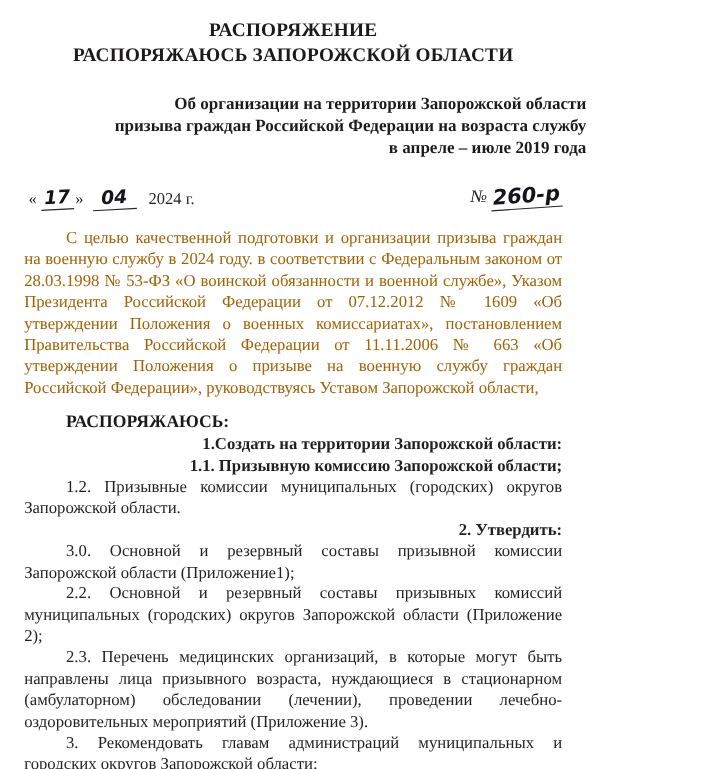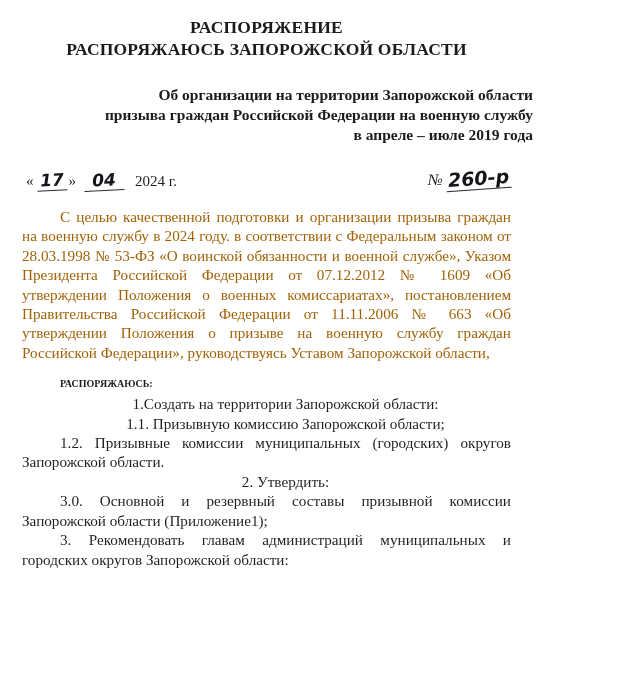--- a/index.html
+++ b/index.html
@@ -128,51 +128,51 @@
     text-justify: inter-word;
     text-indent: 38px;
     color: #a16207;
     hyphens: manual;
   }
 
   .spacer-12 { height: 12px; }
 
   h2.order-word {
     margin: 0;
-    font-size: 10px;
+    font-size: 16px;
     line-height: 20px;
     font-weight: bold;
     text-indent: 38px;
     color: #1d1a1b;
   }
 
   p.item {
     margin: 0;
     font-size: 15.2px;
     line-height: 19.4px;
     text-align: justify;
     text-justify: inter-word;
     text-indent: 38px;
     color: #231f20;
   }
-  p.item.flush { text-align: center; }
+  p.item.flush { text-align: right; font-weight: bold; }
 </style>
 </head>
 <body>
 
 <div class="page">
 
   <div class="doc-header">
     <div class="hline">РАСПОРЯЖЕНИЕ</div>
     <div class="hline">РАСПОРЯЖАЮСЬ ЗАПОРОЖСКОЙ ОБЛАСТИ</div>
   </div>
 
   <div class="doc-subject">
     <div class="sline">Об организации на территории Запорожской области</div>
-    <div class="sline">призыва граждан Российской Федерации на военную службу</div>
+    <div class="sline">призыва граждан Российской Федерации на возраста службу</div>
     <div class="sline">в апреле – июле 2019 года</div>
   </div>
 
   <div class="meta-row">
 
     <div class="meta-date">
       <span class="q">«</span>
       <span class="hw hw-day">17</span>
       <span class="q">»</span>
       <span class="hw hw-month">04</span>
@@ -192,17 +192,19 @@
 
     <div class="spacer-12"></div>
 
     <h2 class="order-word">РАСПОРЯЖАЮСЬ:</h2>
 
     <p class="item flush">1.Создать на территории Запорожской области:</p>
     <p class="item flush">1.1. Призывную комиссию Запорожской области;</p>
     <p class="item">1.2. Призывные комиссии муниципальных (городских) округов Запорожской области.</p>
     <p class="item flush">2. Утвердить:</p>
     <p class="item">3.0. Основной и резервный составы призывной комиссии Запорожской области (Приложение1);</p>
+    <p class="item">2.2. Основной и резервный составы призывных комиссий муниципальных (городских) округов Запорожской области (Приложение 2);</p>
+    <p class="item">2.3. Перечень медицинских организаций, в которые могут быть направлены лица призывного возраста, нуждающиеся в стационарном (амбулаторном) обследовании (лечении), проведении лечебно-оздоровительных мероприятий (Приложение 3).</p>
     <p class="item">3. Рекомендовать главам администраций муниципальных и городских округов Запорожской области:</p>
 
   </div>
 
 </div>
 
 </body></html>

